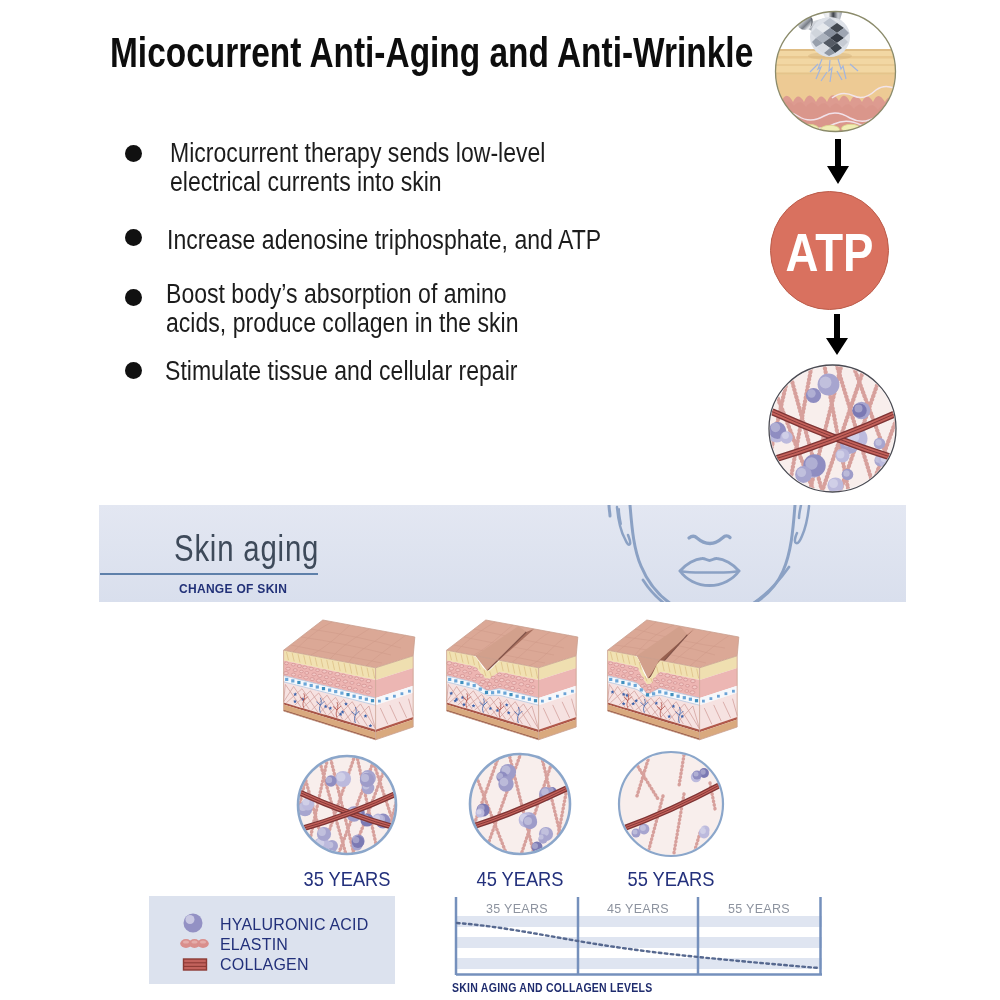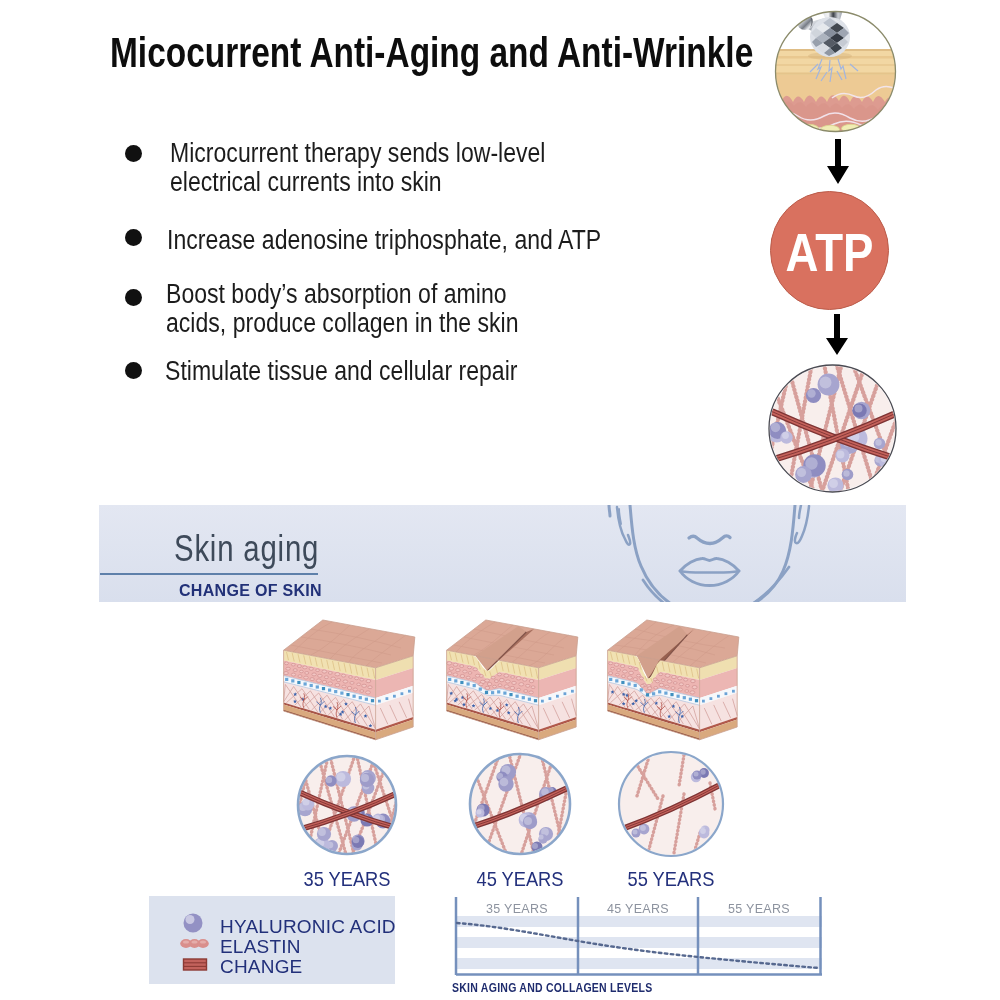--- a/index.html
+++ b/index.html
@@ -1,21 +1,21 @@
 <!DOCTYPE html>
 <html><head><meta charset="utf-8">
 <style>
 html,body{margin:0;padding:0;background:#fff;}
 #page{position:relative;width:1000px;height:1000px;background:#fff;overflow:hidden;
   font-family:"Liberation Sans",sans-serif;}
 .abs{position:absolute;}
 .bullet{position:absolute;width:17px;height:17px;border-radius:50%;background:#111;left:125px;}
 .btext{position:absolute;font-size:27px;line-height:29px;color:#1c1c1c;transform:scaleX(0.854);transform-origin:0 0;white-space:nowrap;}
 .years{position:absolute;font-size:21px;color:#23307c;width:160px;text-align:center;transform:scaleX(0.87);transform-origin:50% 0;white-space:nowrap;}
-.leg{position:absolute;font-size:19px;color:#22307a;letter-spacing:0.2px;}
+.leg{position:absolute;font-size:16px;color:#22307a;letter-spacing:0.2px;}
 </style></head><body>
 <div id="page">
 <div class="abs" style="left:110px;top:29px;font-size:42px;font-weight:bold;color:#0d0d0d;transform:scaleX(0.796);transform-origin:0 0;white-space:nowrap;">Micocurrent Anti-Aging and Anti-Wrinkle</div>
 
 <div class="bullet" style="top:145px;"></div>
 <div class="btext" style="top:139px;left:170px;">Microcurrent therapy sends low-level<br>electrical currents into skin</div>
 <div class="bullet" style="top:229px;"></div>
 <div class="btext" style="top:226px;left:167px;">Increase adenosine triphosphate, and ATP</div>
 <div class="bullet" style="top:289px;"></div>
 <div class="btext" style="top:280px;left:166px;">Boost body’s absorption of amino<br>acids, produce collagen in the skin</div>
@@ -166,21 +166,21 @@
         <path d="M-72,-22 Q0,11 72,33" fill="none" stroke="#7e3434" stroke-width="0.9"></path>
         <path d="M-72,35 Q0,14 72,-19" fill="none" stroke="#7e3434" stroke-width="7"></path>
         <path d="M-72,35 Q0,14 72,-19" fill="none" stroke="#c5625b" stroke-width="4.4"></path>
         <path d="M-72,35 Q0,14 72,-19" fill="none" stroke="#7e3434" stroke-width="0.9"></path>
       </g>
 <circle cx="0" cy="0" r="63.5" fill="none" stroke="#4a4a52" stroke-width="1.3"></circle>
 </svg>
     <div class="abs" style="left:99px;top:505px;width:807px;height:97px;background:linear-gradient(180deg,#e3e7f2,#d9dfed);"></div>
 <div class="abs" style="left:174px;top:528px;font-size:36px;color:#3e4a5a;transform:scaleX(0.815);transform-origin:0 0;white-space:nowrap;letter-spacing:1px;">Skin aging</div>
 <div class="abs" style="left:100px;top:573px;width:218px;height:2px;background:#5e80aa;"></div>
-<div class="abs" style="left:179px;top:582px;font-size:16px;font-weight:bold;color:#223178;letter-spacing:0.3px;">CHANGE OF SKIN</div>
+<div class="abs" style="left:179px;top:582px;font-size:12px;font-weight:bold;color:#223178;letter-spacing:0.3px;">CHANGE OF SKIN</div>
 <svg class="abs" style="left:99px;top:505px;" width="807" height="97" viewBox="0 0 807 97">
 <g fill="none" stroke="#8ba1c4" stroke-width="3" stroke-linecap="round">
 <path d="M510,0 C510,4 511,8 511,11"></path>
 <path d="M518,2 C519,13 521,25 526,34 C528,39 530,41 531,39 C532,37 530,33 529,30" stroke-width="2.5"></path>
 <path d="M520,4 C520,9 521,14 522,19" stroke-width="2"></path>
 <path d="M531,0 C533,25 535,45 542,61 C549,78 561,92 575,101"></path>
 <path d="M544,75 C551,86 560,95 570,102" stroke-width="2.7"></path>
 <path d="M696,0 C694,26 692,48 684,66 C677,82 666,93 650,101"></path>
 <path d="M648,102 C661,95 675,83 690,62" stroke-width="2.7"></path>
 <path d="M702,0 C701,5 700,9 700,13" stroke-width="2.5"></path>
@@ -859,21 +859,21 @@
         <ellipse cx="37" cy="46" rx="3" ry="1.6"></ellipse>
         <ellipse cx="45.5" cy="46" rx="3" ry="1.6"></ellipse>
         <ellipse cx="54" cy="46" rx="3" ry="1.6"></ellipse>
       </g>
 <rect x="34.5" y="63" width="23" height="11" fill="#c2625c" stroke="#8c3a34" stroke-width="1.4"></rect>
 <line x1="34.5" y1="66.8" x2="57.5" y2="66.8" stroke="#8c3a34" stroke-width="1.1"></line>
 <line x1="34.5" y1="70.4" x2="57.5" y2="70.4" stroke="#8c3a34" stroke-width="1.1"></line>
 </svg>
 <div class="leg" style="left:220px;top:916px;">HYALURONIC ACID</div>
 <div class="leg" style="left:220px;top:936px;">ELASTIN</div>
-<div class="leg" style="left:220px;top:956px;">CHANGE</div>
+<div class="leg" style="left:220px;top:956px;">COLLAGEN</div>
 <svg class="abs" style="left:452px;top:897px;" width="370" height="103" viewBox="0 0 370 103">
 <g fill="#dfe5f1">
 <rect x="4" y="19" width="366" height="11"></rect>
 <rect x="4" y="40" width="366" height="11"></rect>
 <rect x="4" y="61" width="366" height="11"></rect>
 </g>
 <line x1="4" y1="0" x2="4" y2="78" stroke="#7590bc" stroke-width="2.5"></line>
 <line x1="4" y1="77.5" x2="370" y2="77.5" stroke="#7590bc" stroke-width="2.5"></line>
 <line x1="126" y1="0" x2="126" y2="77" stroke="#7590bc" stroke-width="2.5"></line>
 <line x1="246" y1="0" x2="246" y2="77" stroke="#7590bc" stroke-width="2.5"></line>

